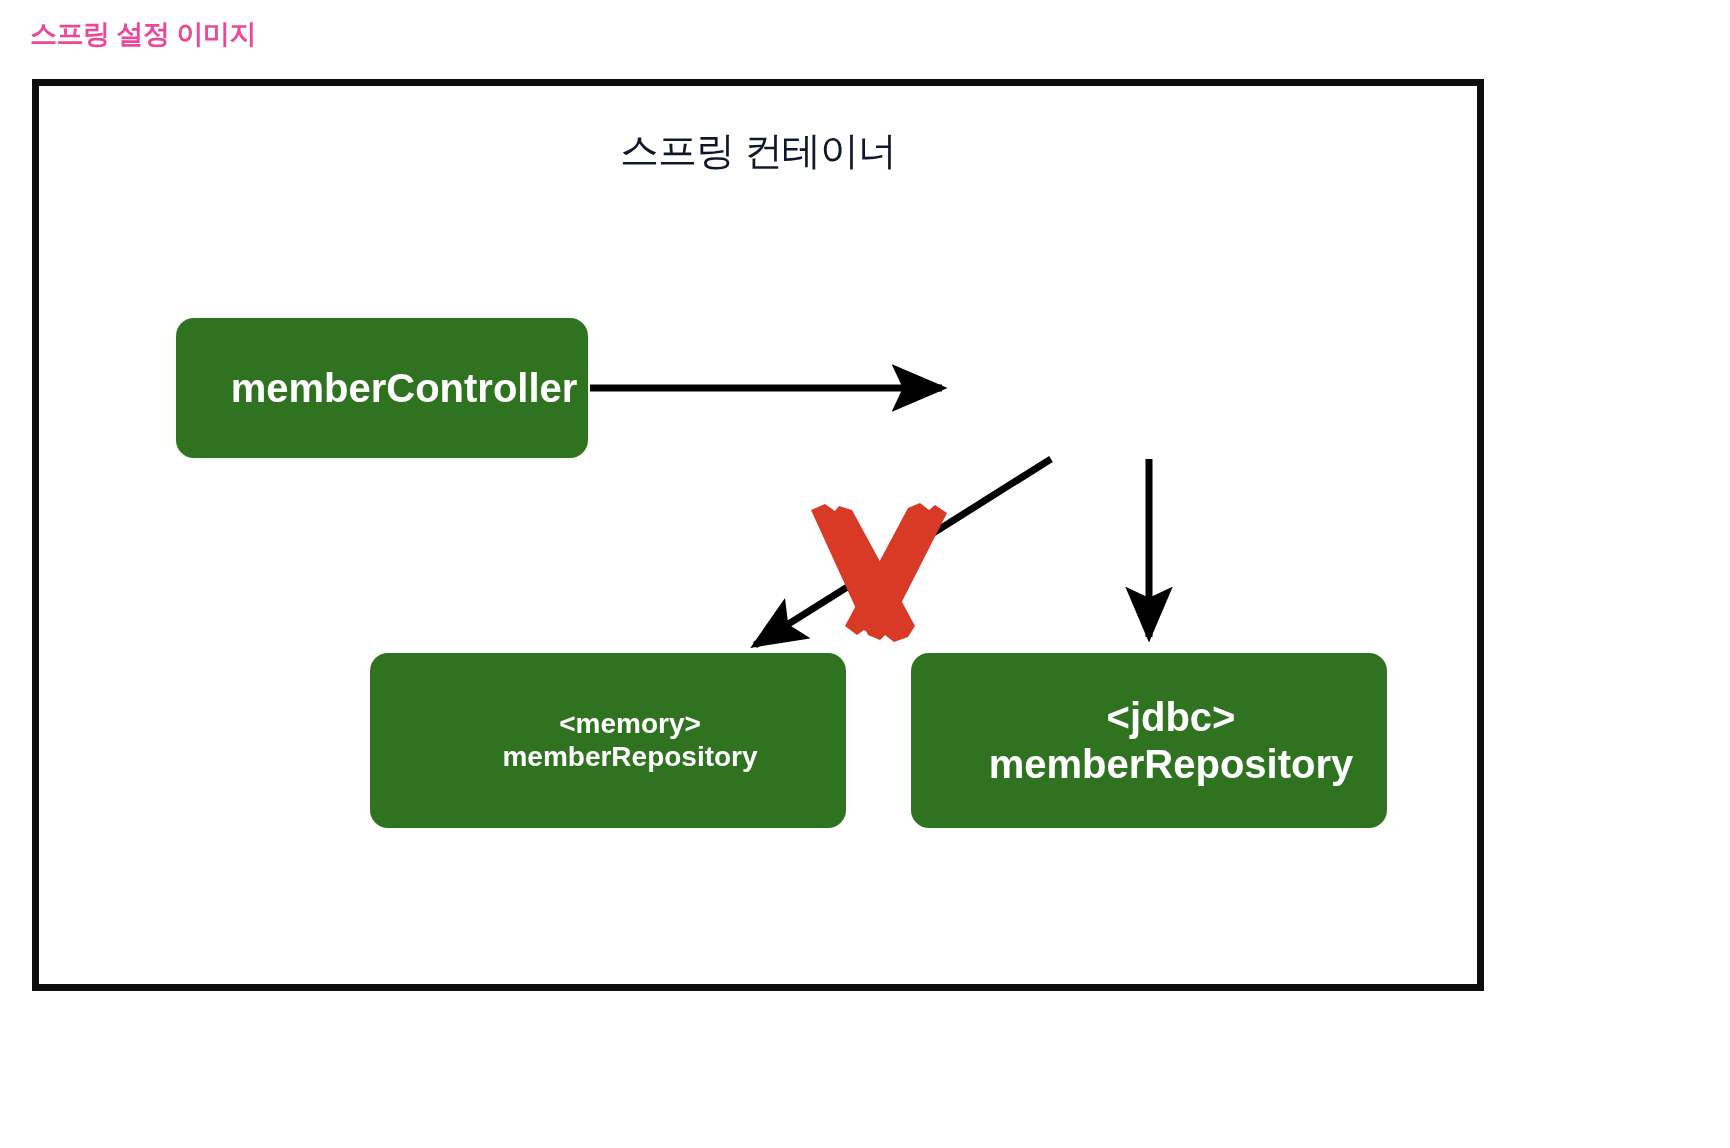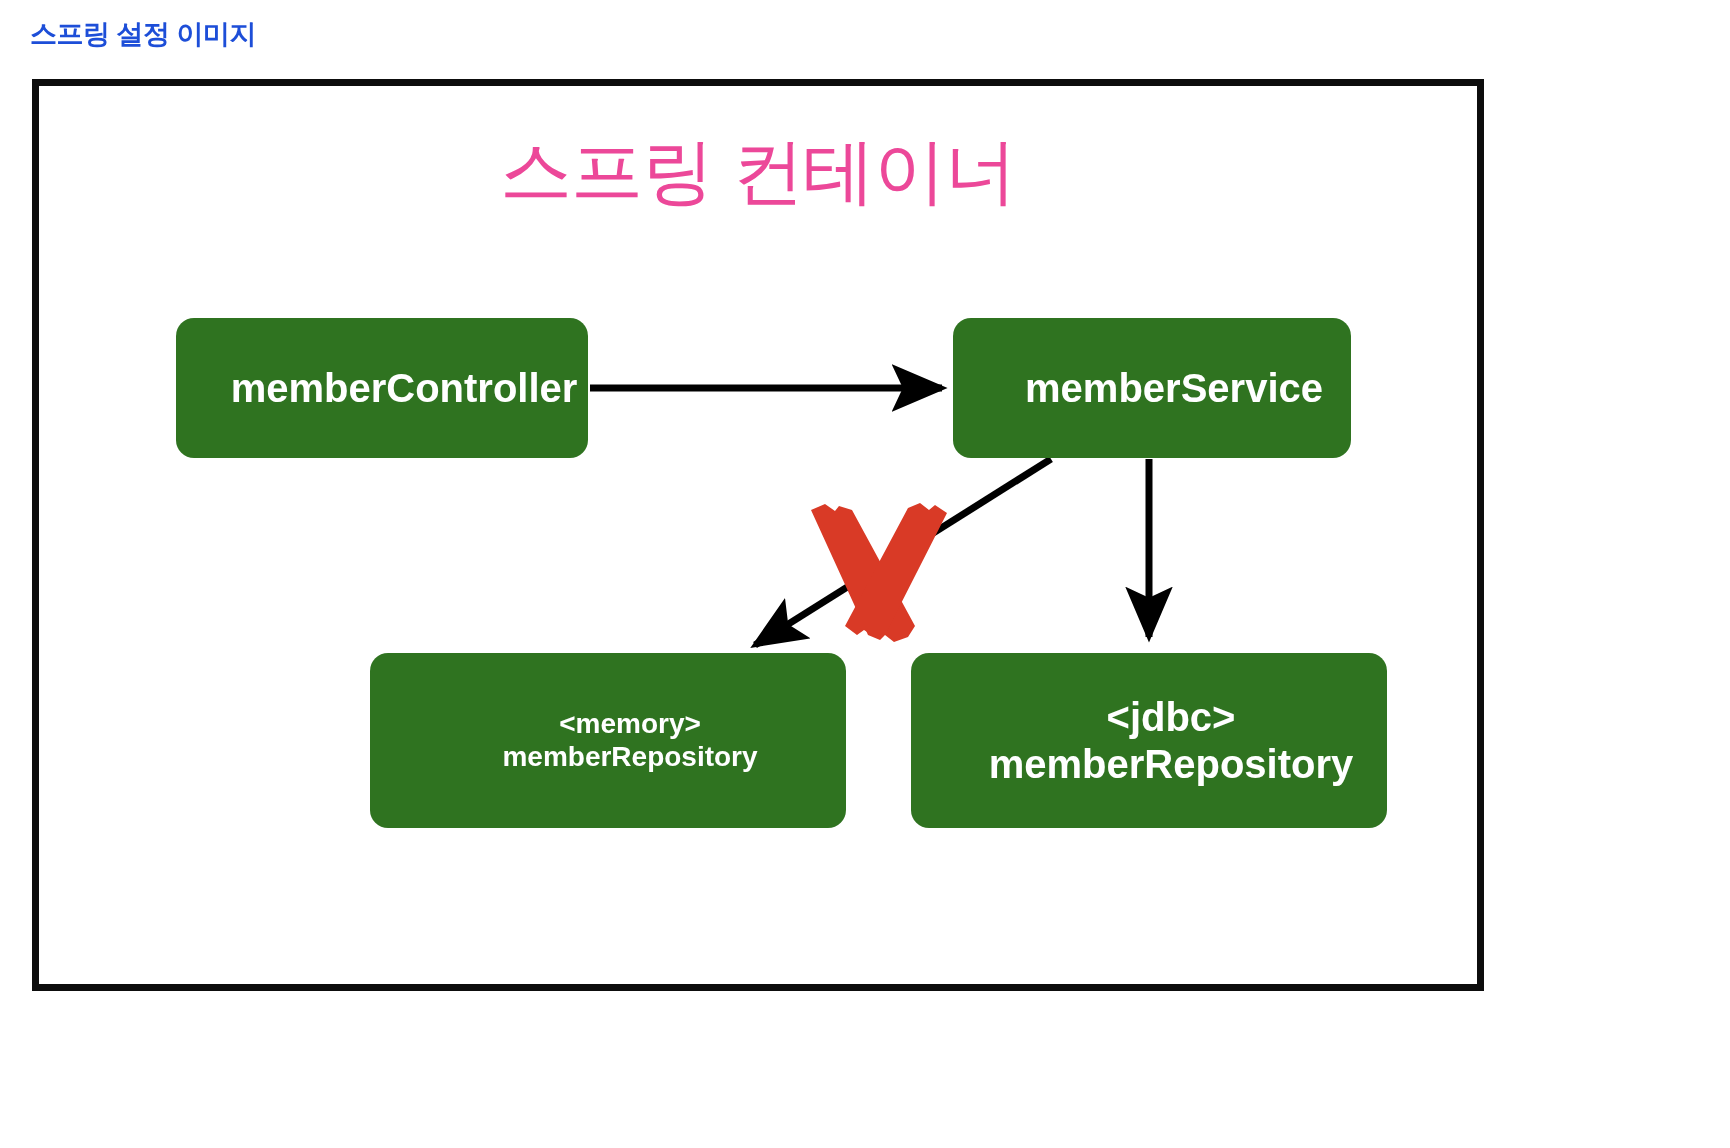--- a/index.html
+++ b/index.html
@@ -14,21 +14,21 @@
     overflow: hidden;
   }
 
   
   .page-heading {
     position: absolute;
     left: 30px;
     top: 16px;
     font-size: 27px;
     font-weight: bold;
-    color: #1d4ed8;
+    color: #ec4899;
     letter-spacing: -0.5px;
     white-space: nowrap;
   }
 
   
   .diagram-frame {
     position: absolute;
     left: 32px;
     top: 79px;
     width: 1452px;
@@ -43,23 +43,23 @@
     inset: 0;
   }
 
   
   .container-title {
     position: absolute;
     left: 0;
     right: 0;
     top: 38px;
     text-align: center;
-    font-size: 72px;
+    font-size: 39px;
     font-weight: 400;
-    color: #ec4899;
+    color: #0f172a;
     letter-spacing: -1px;
   }
 
   
   .bean-box {
     position: absolute;
     background: #2f7320;
     border-radius: 18px;
     color: #ffffff;
     font-weight: bold;
@@ -164,23 +164,20 @@
                  L855,556 L846,549 L841,554 L829,549 Z"></path>
         <path d="M869,422 L881,417 L890,424 L896,419 L908,427 L848,545
                  L836,551 L825,544 L818,549 L806,540 Z"></path>
       </g>
     </svg>
 
     <div class="bean-box" id="box-controller">
       <span class="bean-line">memberController</span>
     </div>
 
-    <div class="bean-box" id="box-service">
-      <span class="bean-line">memberService</span>
-    </div>
 
     <div class="bean-box" id="box-memory">
       <span class="bean-line">&lt;memory&gt;</span>
       <span class="bean-line">memberRepository</span>
     </div>
 
     <div class="bean-box" id="box-jdbc">
       <span class="bean-line">&lt;jdbc&gt;</span>
       <span class="bean-line">memberRepository</span>
     </div>

